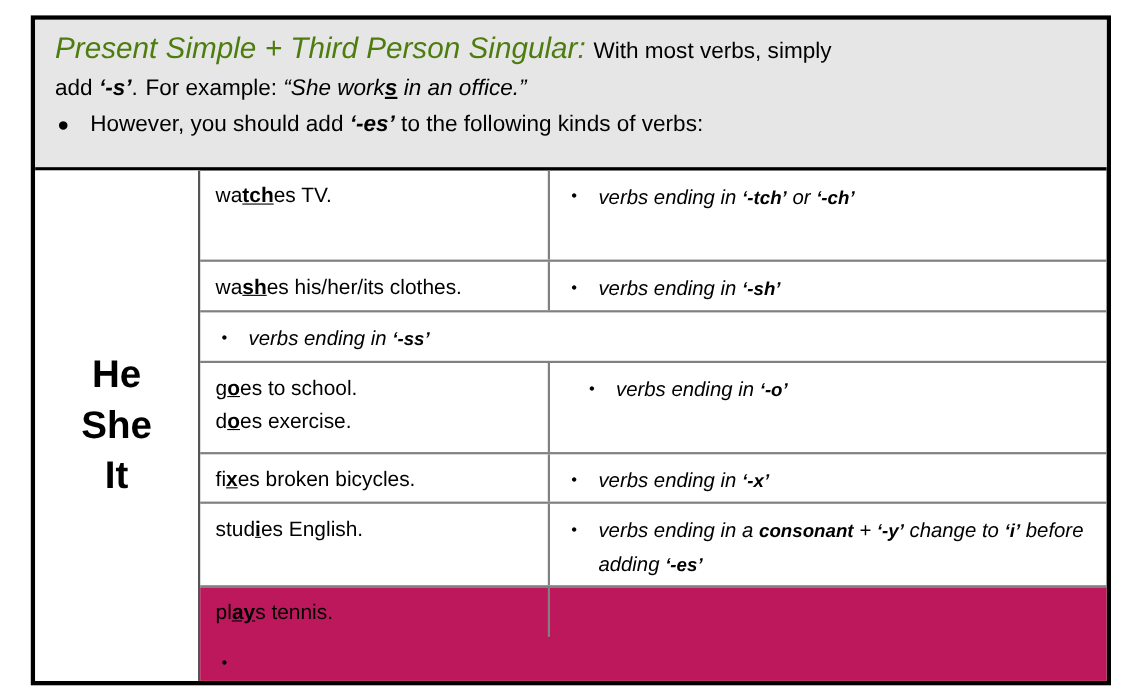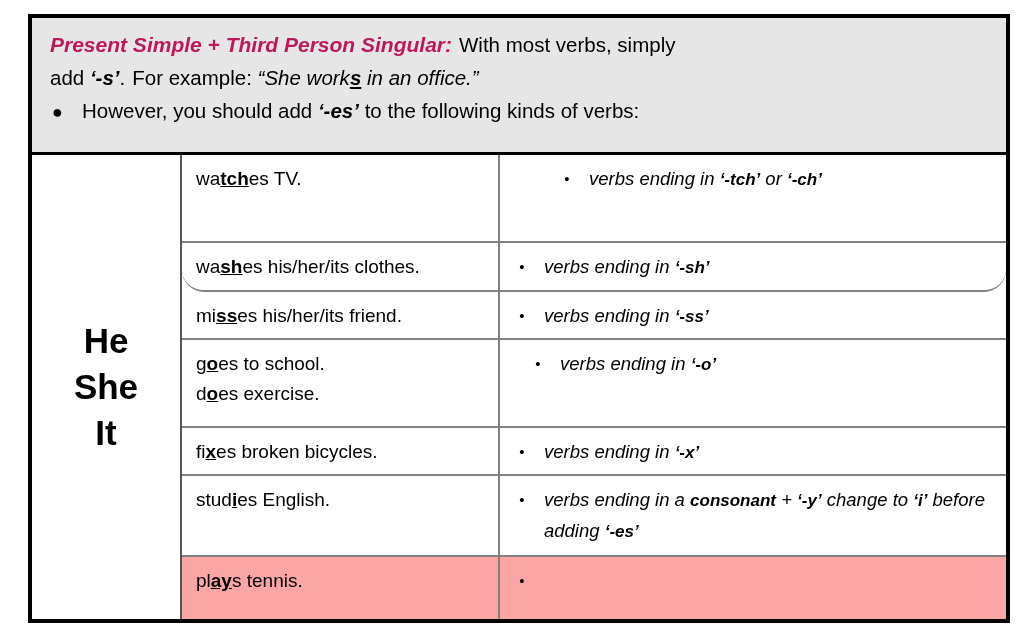--- a/index.html
+++ b/index.html
@@ -44,24 +44,24 @@
     padding: 10px 18px 8px 18px;
     height: 137px;
     flex: none;
   }
   .header-line {
     font-size: 20.5px;
     line-height: 33px;
     white-space: nowrap;
   }
   .title-red {
-    color: #be185d;
-    font-weight: bold;
+    color: #4d7c0f;
+    font-weight: normal;
     font-style: italic;
-    font-size: 21px;
+    font-size: 27px;
   }
   .hdr-bullet-row {
     display: flex;
     align-items: baseline;
   }
   .hdr-bullet {
     font-size: 18px;
     line-height: 33px;
     width: 30px;
     flex: none;
@@ -105,21 +105,21 @@
   }
   .row {
     display: flex;
     box-sizing: border-box;
     border-bottom: 2px solid #808080;
     min-height: 0;
   }
   .row:last-child {
     border-bottom: none;
   }
-  .row.shaded { background: #fca5a5; }
+  .row.shaded { background: #be185d; flex-direction: column; }
 
   .example-cell {
     width: 318px;
     flex: none;
     box-sizing: border-box;
     border-right: 2px solid #808080;
     padding: 9px 10px 6px 14px;
     font-size: 19px;
     line-height: 30px;
   }
@@ -141,22 +141,22 @@
     flex: 1 1 auto;
     font-style: italic;
     font-size: 18.5px;
     line-height: 30px;
     min-width: 0;
   }
   .rule-text .bi { font-size: 17px; }
   .small-note { font-size: 17px; }
 
   
-  .r-tch  { height: 88px; gap: 45px; }
-  .r-sh   { height: 49px; border-radius: 22px; }
+  .r-tch  { height: 88px; }
+  .r-sh   { height: 49px; }
   .r-ss   { height: 48px; }
   .r-o    { height: 88px; gap: 16px; }
   .r-x    { height: 48px; }
   .r-y    { height: 81px; }
   .r-vowel{ flex: 1 1 auto; }
 </style>
 </head>
 <body>
 
 <div class="page">
@@ -205,23 +205,20 @@
           <div class="example-cell">
             <div><span>wa</span><span class="bu">sh</span><span>es his/her/its clothes.</span></div>
           </div>
           <div class="rule-cell">
             <span class="rule-bullet">•</span>
             <span class="rule-text"><span>verbs ending in </span><span class="bi">‘-sh’</span></span>
           </div>
         </div>
 
         <div class="row r-ss">
-          <div class="example-cell">
-            <div><span>mi</span><span class="bu">ss</span><span>es his/her/its friend.</span></div>
-          </div>
           <div class="rule-cell">
             <span class="rule-bullet">•</span>
             <span class="rule-text"><span>verbs ending in </span><span class="bi">‘-ss’</span></span>
           </div>
         </div>
 
         <div class="row r-o">
           <div class="example-cell">
             <div><span>g</span><span class="bu">o</span><span>es to school.</span></div>
             <div><span>d</span><span class="bu">o</span><span>es exercise.</span></div>

